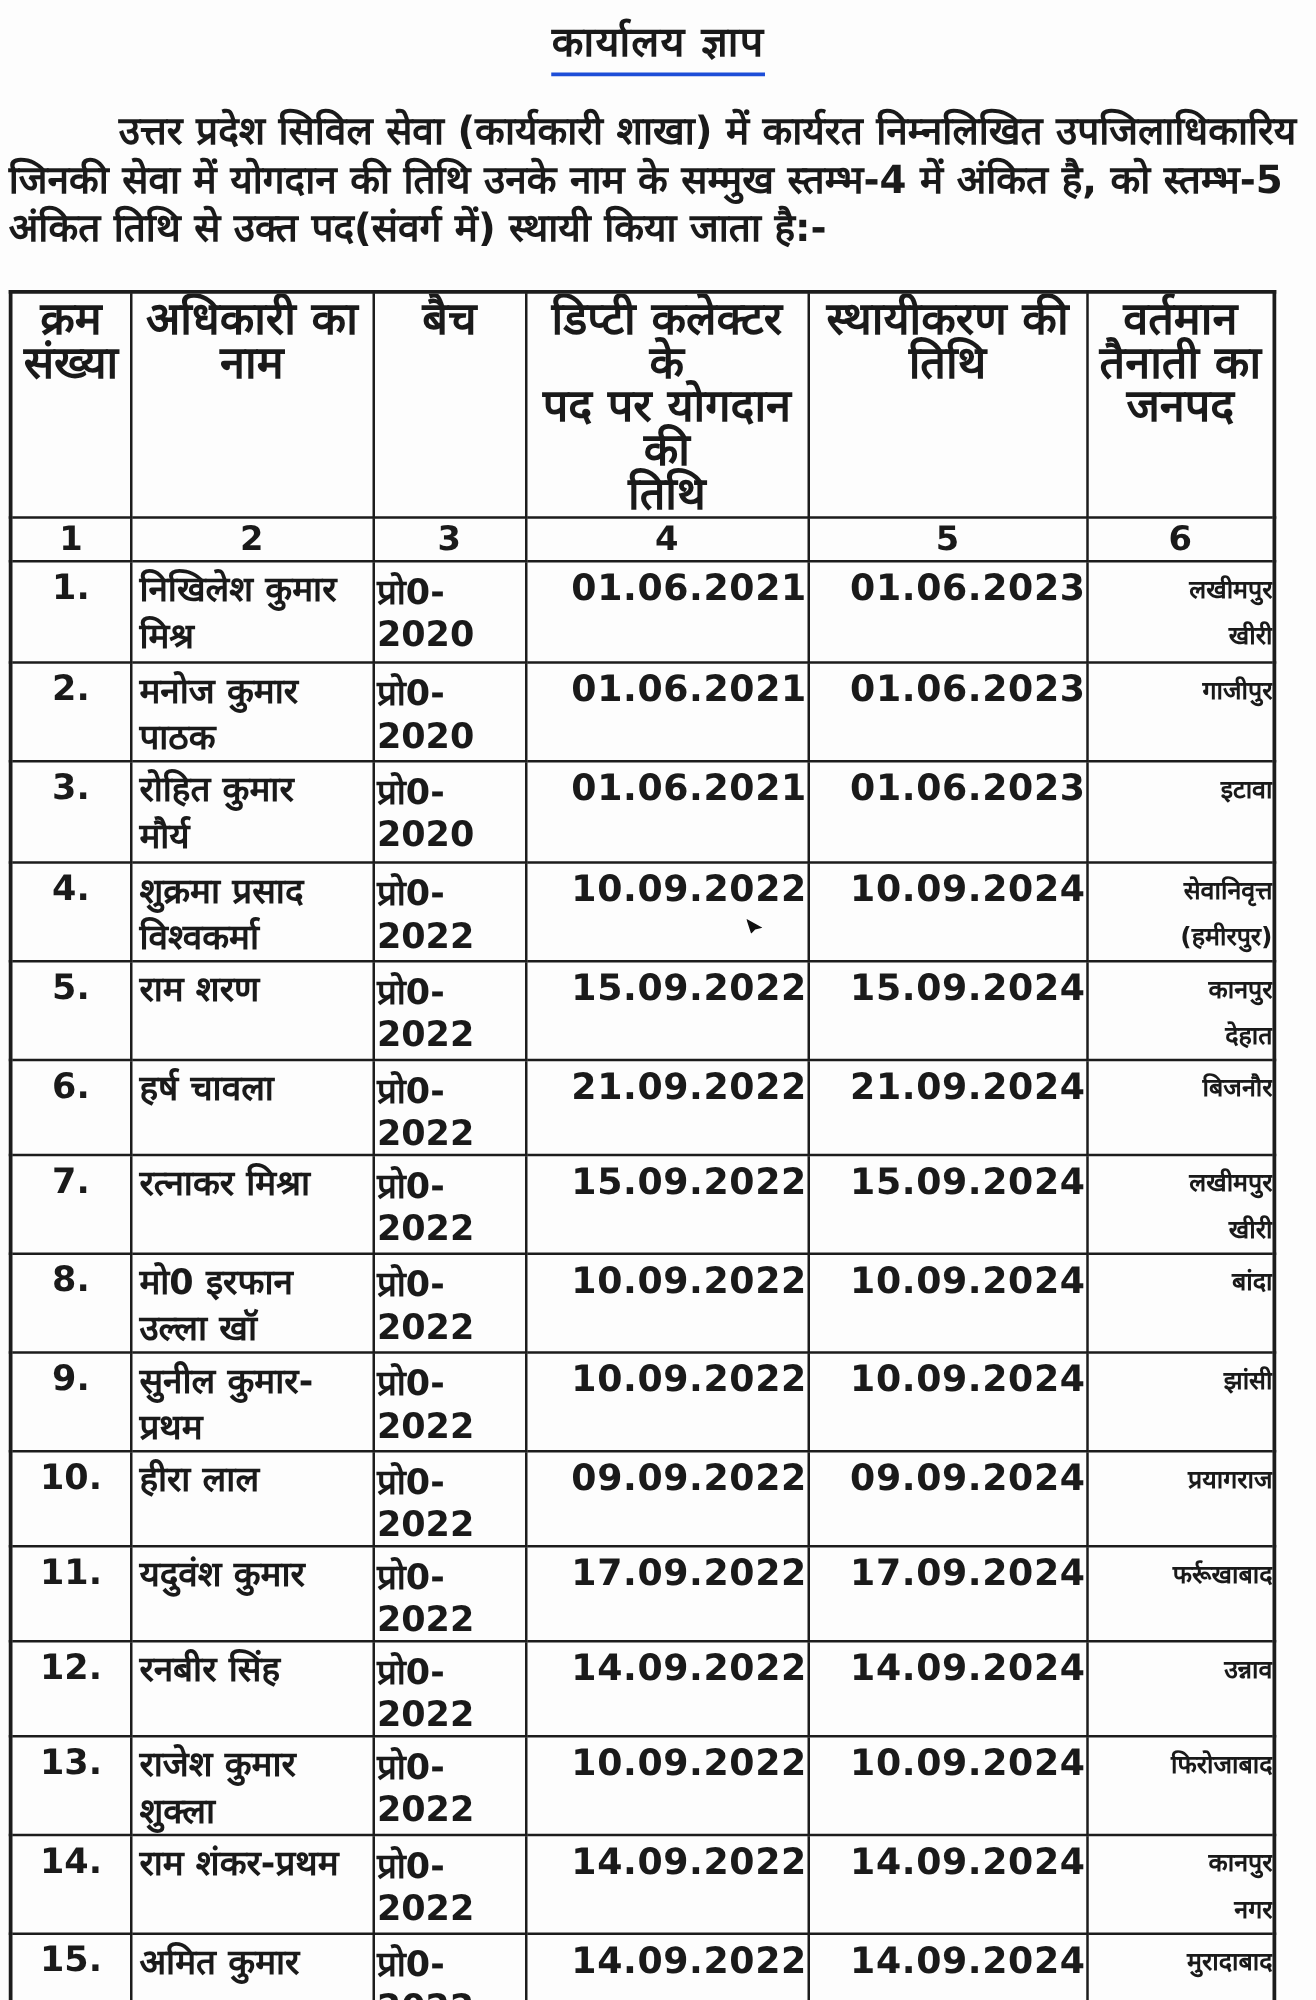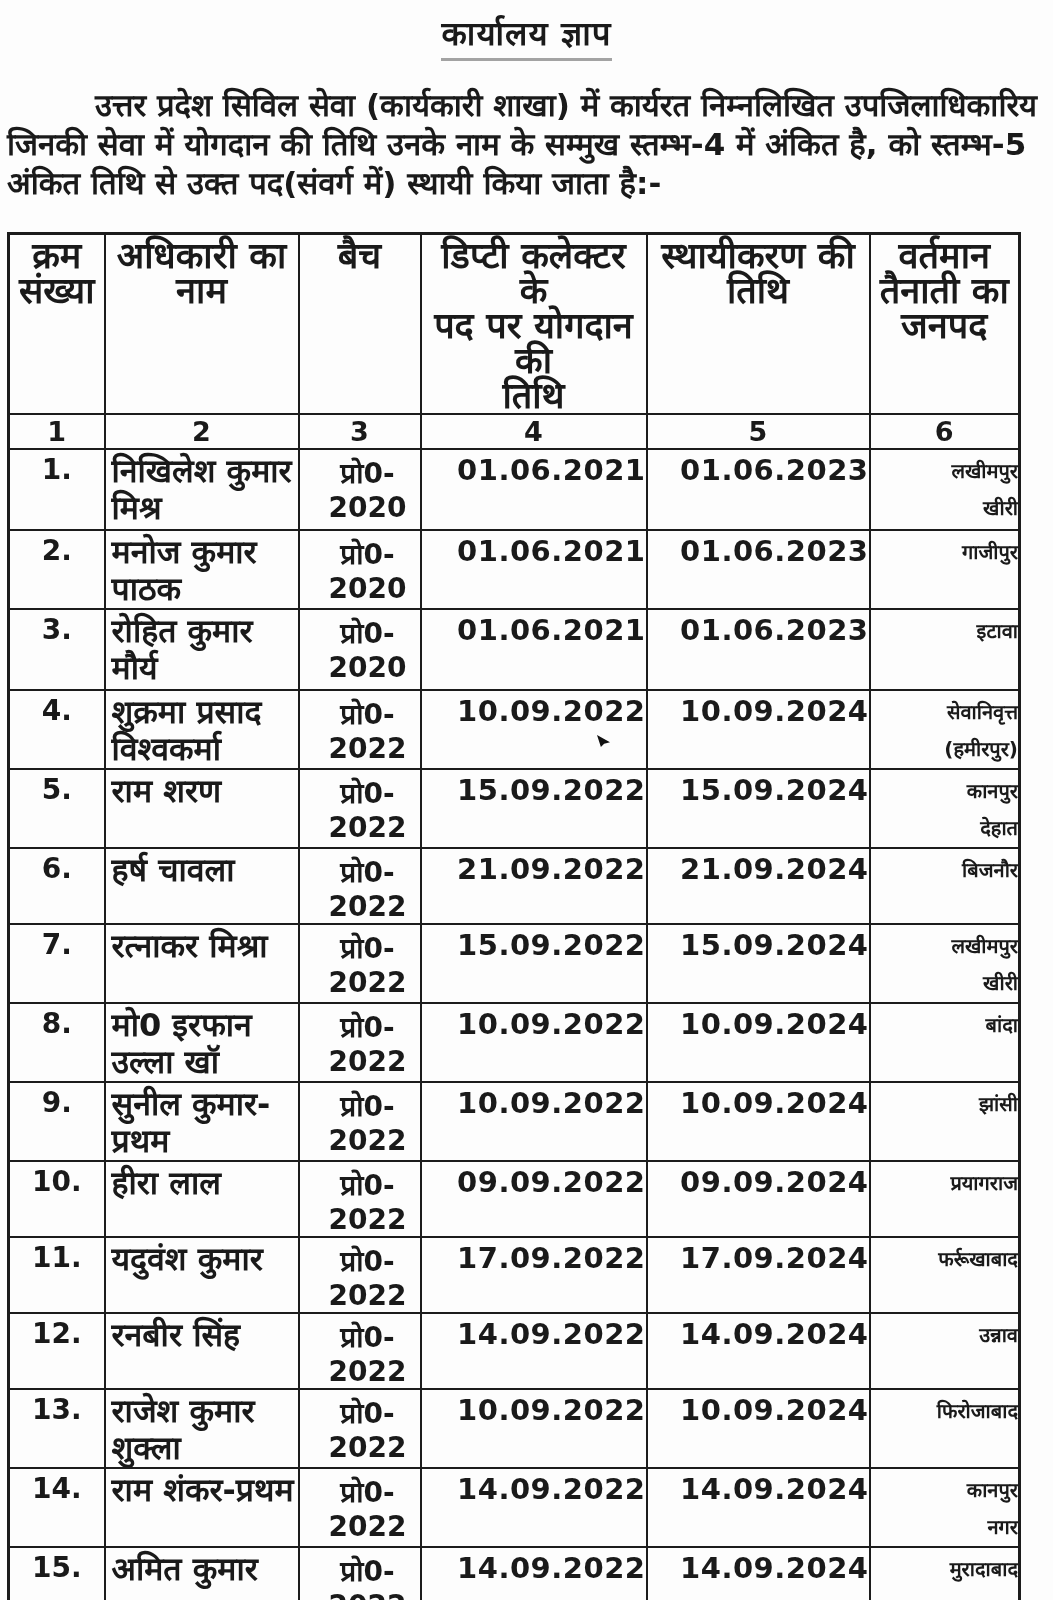--- a/index.html
+++ b/index.html
@@ -19,21 +19,21 @@
     position: absolute;
     top: 10px;
     left: 0;
     width: 1053px;
     text-align: center;
   }
   .doc-title {
     display: inline-block;
     font-size: 33px;
     font-weight: 700;
-    border-bottom: 3px solid #a3a3a3;
+    border-bottom: 3px solid #1d4ed8;
     padding-bottom: 3px;
     letter-spacing: 1px;
   }
   .intro {
     position: absolute;
     top: 86px;
     left: 7px;
     width: 1100px;
   }
   .intro p {
@@ -71,22 +71,22 @@
   }
   th.colnum {
     font-size: 27px;
     font-weight: 700;
     line-height: 30px;
     text-align: center;
     vertical-align: middle;
   }
   td { font-weight: 600; padding-top: 3px; }
   td.serial   { text-align: center; font-size: 28px; }
-  td.name     { text-align: left; padding-left: 6px; font-size: 32px; line-height: 37px; }
-  td.batch    { text-align: center; padding-left: 16px; font-size: 28px; }
+  td.name     { text-align: left; padding-left: 6px; font-size: 28px; line-height: 37px; }
+  td.batch    { text-align: left; padding-left: 2px; font-size: 28px; }
   td.date     { text-align: right; font-size: 29px; letter-spacing: 0.5px; }
   td.district { text-align: right; font-size: 20px; line-height: 37px; }
   tbody tr:last-child td { border-bottom: none; }
 
   .cursor-artifact {
     position: absolute;
     left: 597px;
     top: 735px;
     width: 13px;
     height: 12px;

